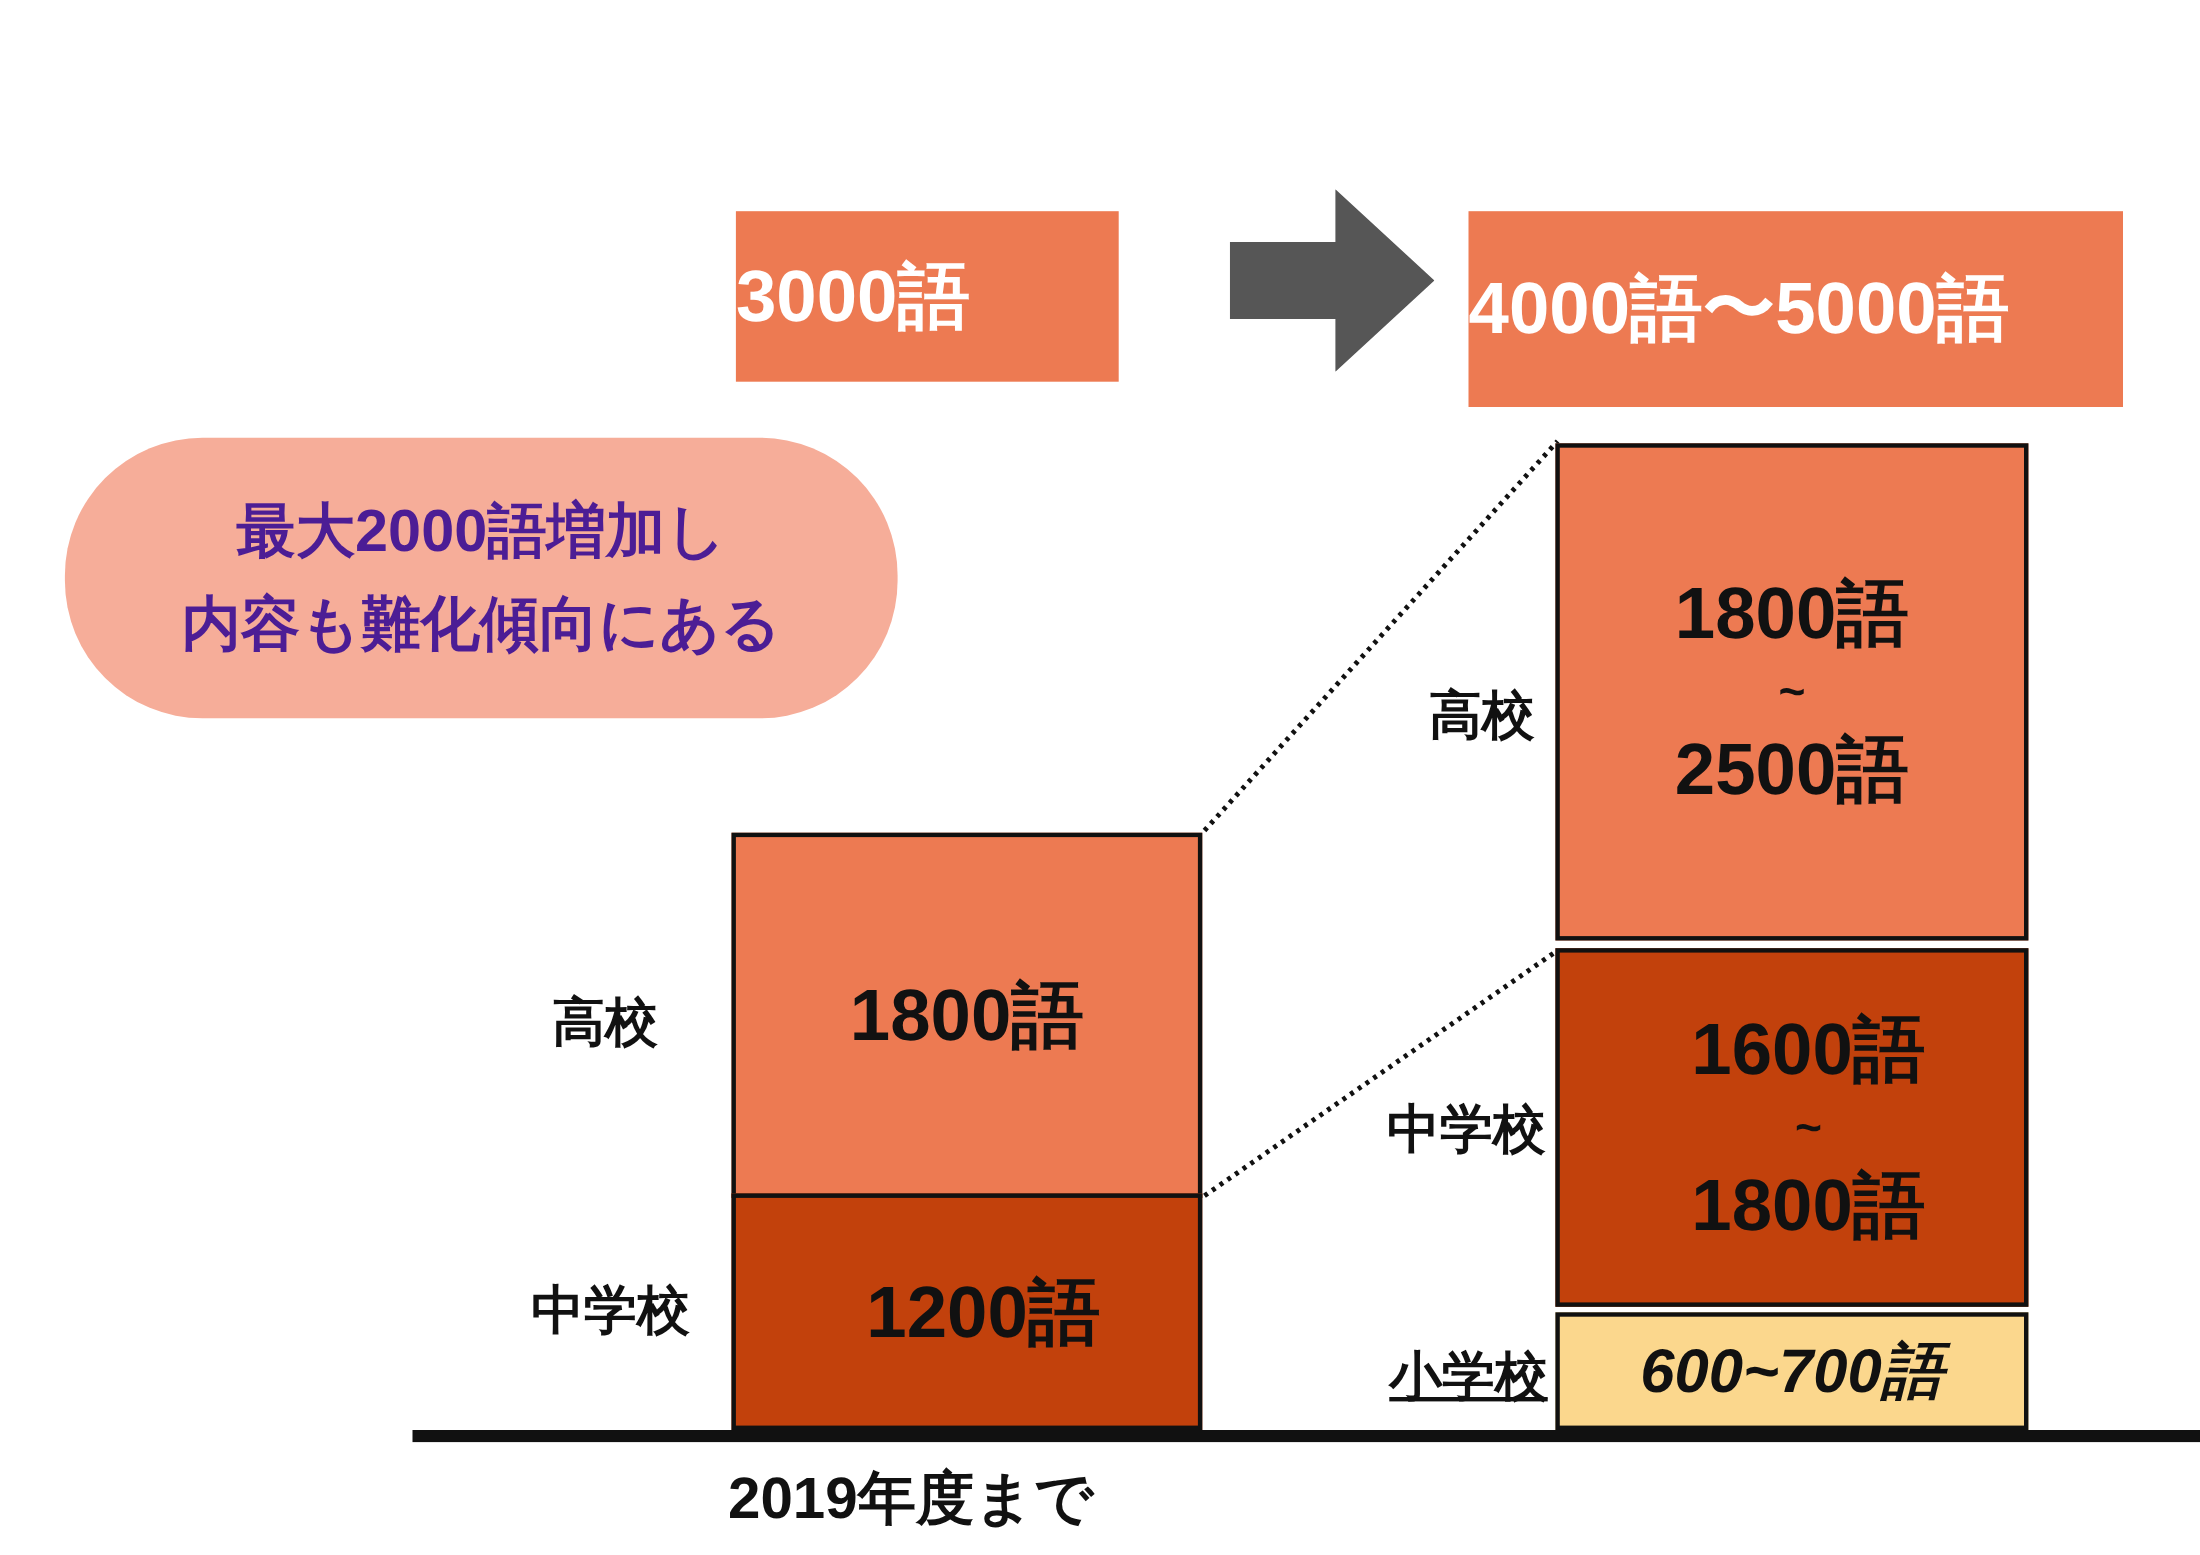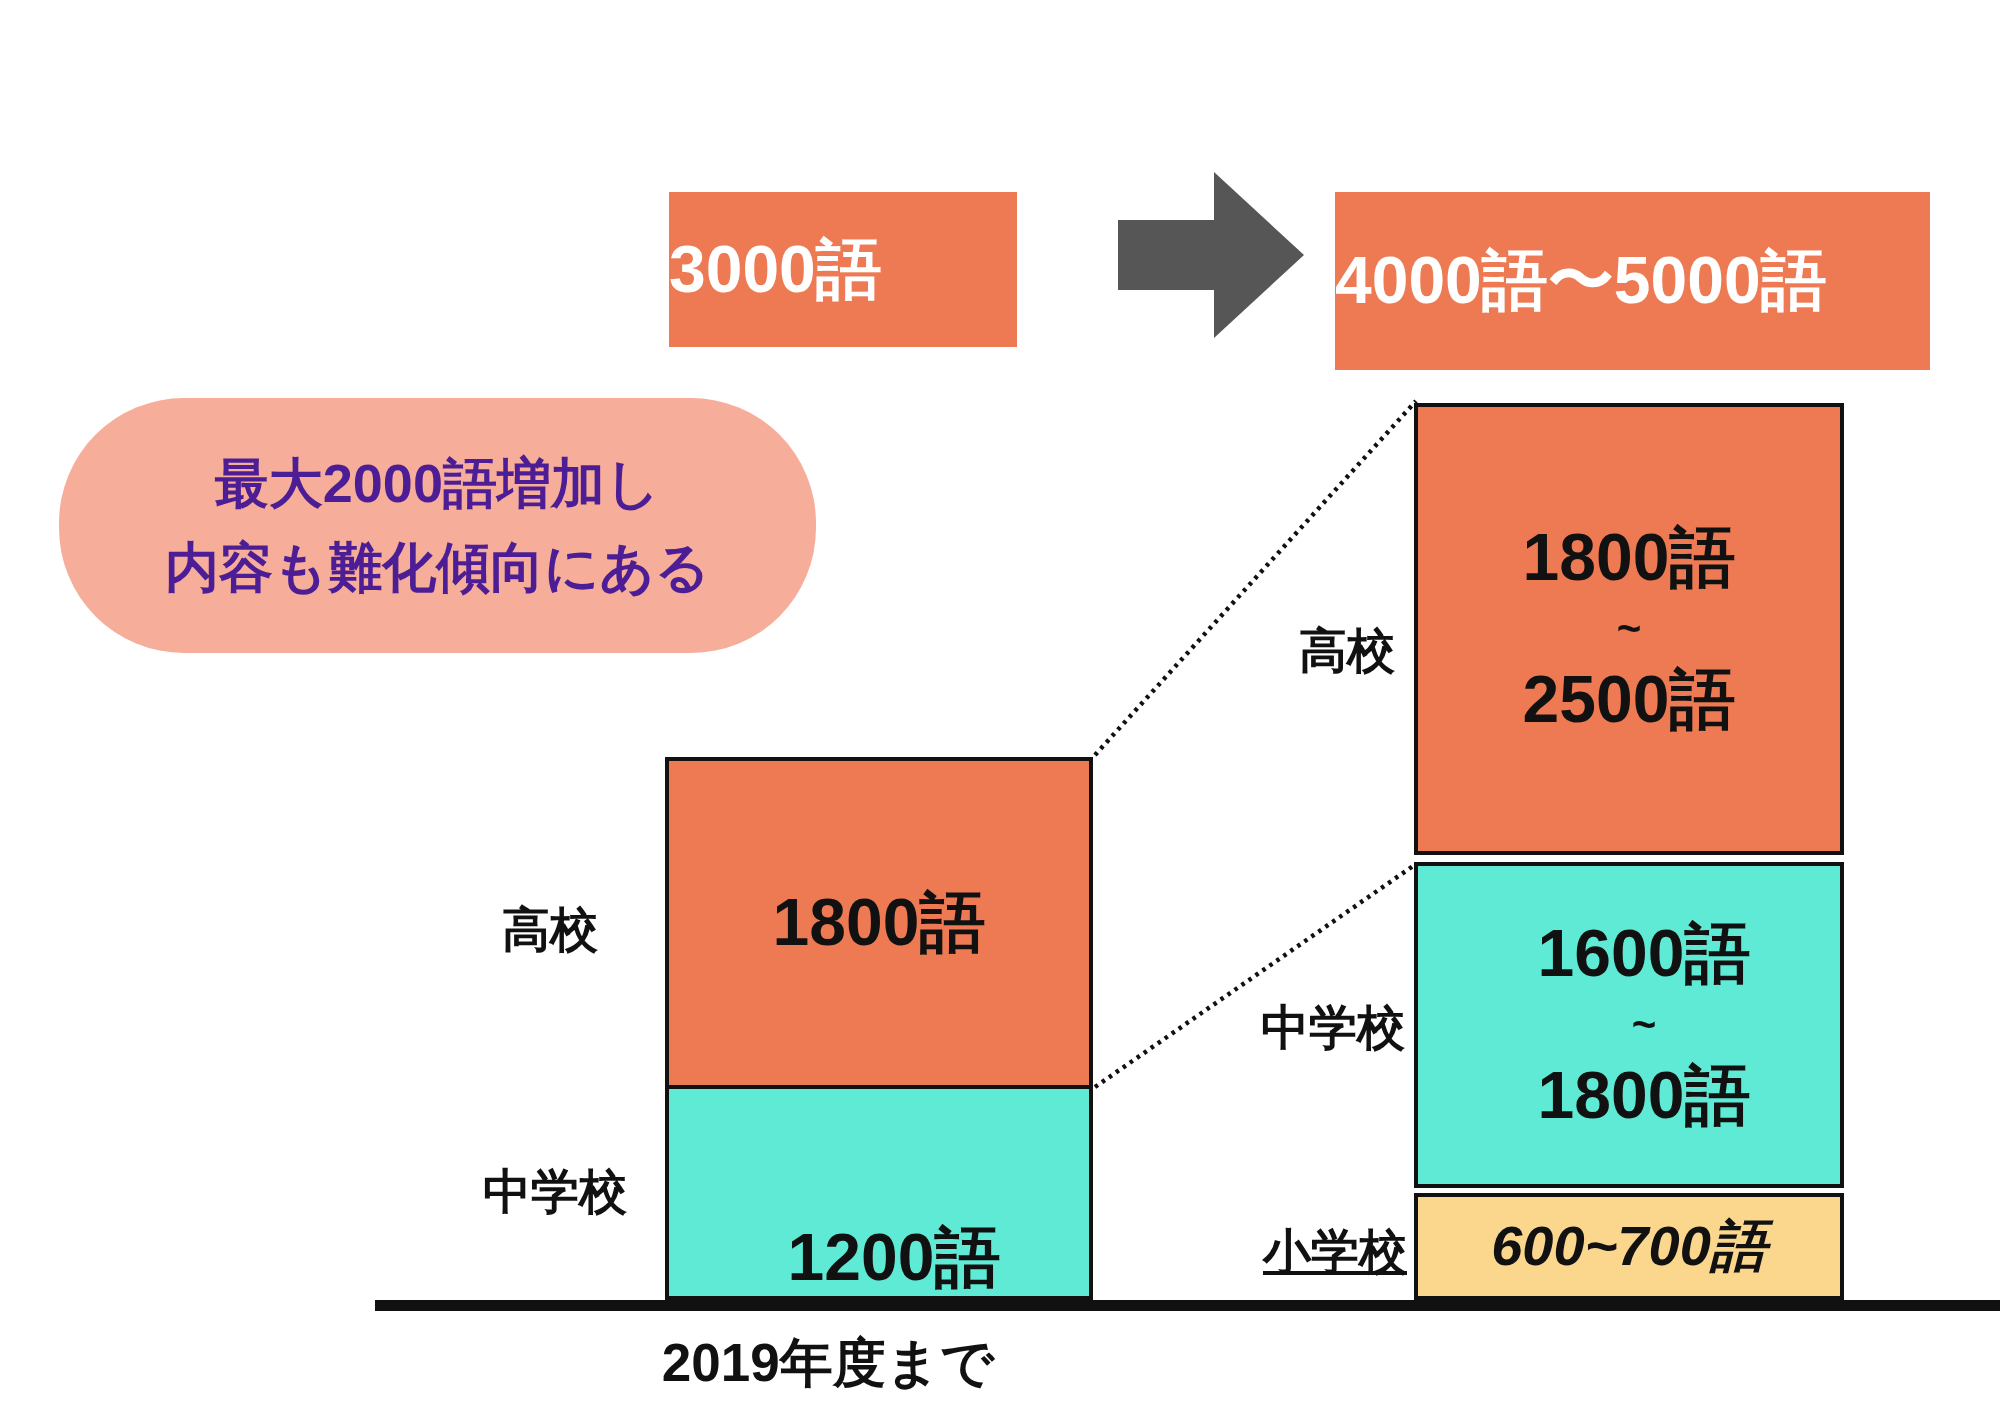--- a/index.html
+++ b/index.html
@@ -24,24 +24,24 @@
   }
   
   .seg {
     position:absolute; box-sizing:border-box; border:4px solid #111111;
     display:flex; flex-direction:column; align-items:center; justify-content:center;
     row-gap:12px; font-weight:bold; color:#111111; text-align:center;
   }
   .seg .val { font-size:66px; line-height:1.15; }
   .seg .tilde { font-size:42px; line-height:1; }
   .orange { background:#ED7A52; }
-  .salmon { background:#5eead4;padding-left:30px; }
+  .salmon { background:#c2410c;padding-left:30px; }
   .yellow { background:#FBD78D; }
   #seg-l-hs  { left:665px;  top:757px;  width:428px; height:332px; }
-  #seg-l-jhs { left:665px;  top:1085px; width:428px; height:215px;justify-content:flex-end; }
+  #seg-l-jhs { left:665px;  top:1085px; width:428px; height:215px; }
   #seg-r-hs  { left:1414px; top:403px;  width:430px; height:452px; }
   #seg-r-jhs { left:1414px; top:862px;  width:430px; height:326px; }
   #seg-r-es  { left:1414px; top:1193px; width:430px; height:107px; }
   #seg-r-es .val { font-size:56px;font-style:italic; }
   
   .school-label {
     position:absolute; width:240px; text-align:center;
     font-size:48px; font-weight:bold; line-height:1; color:#111111;
   }
   #label-l-hs  { left:430px;  top:906px;  }

